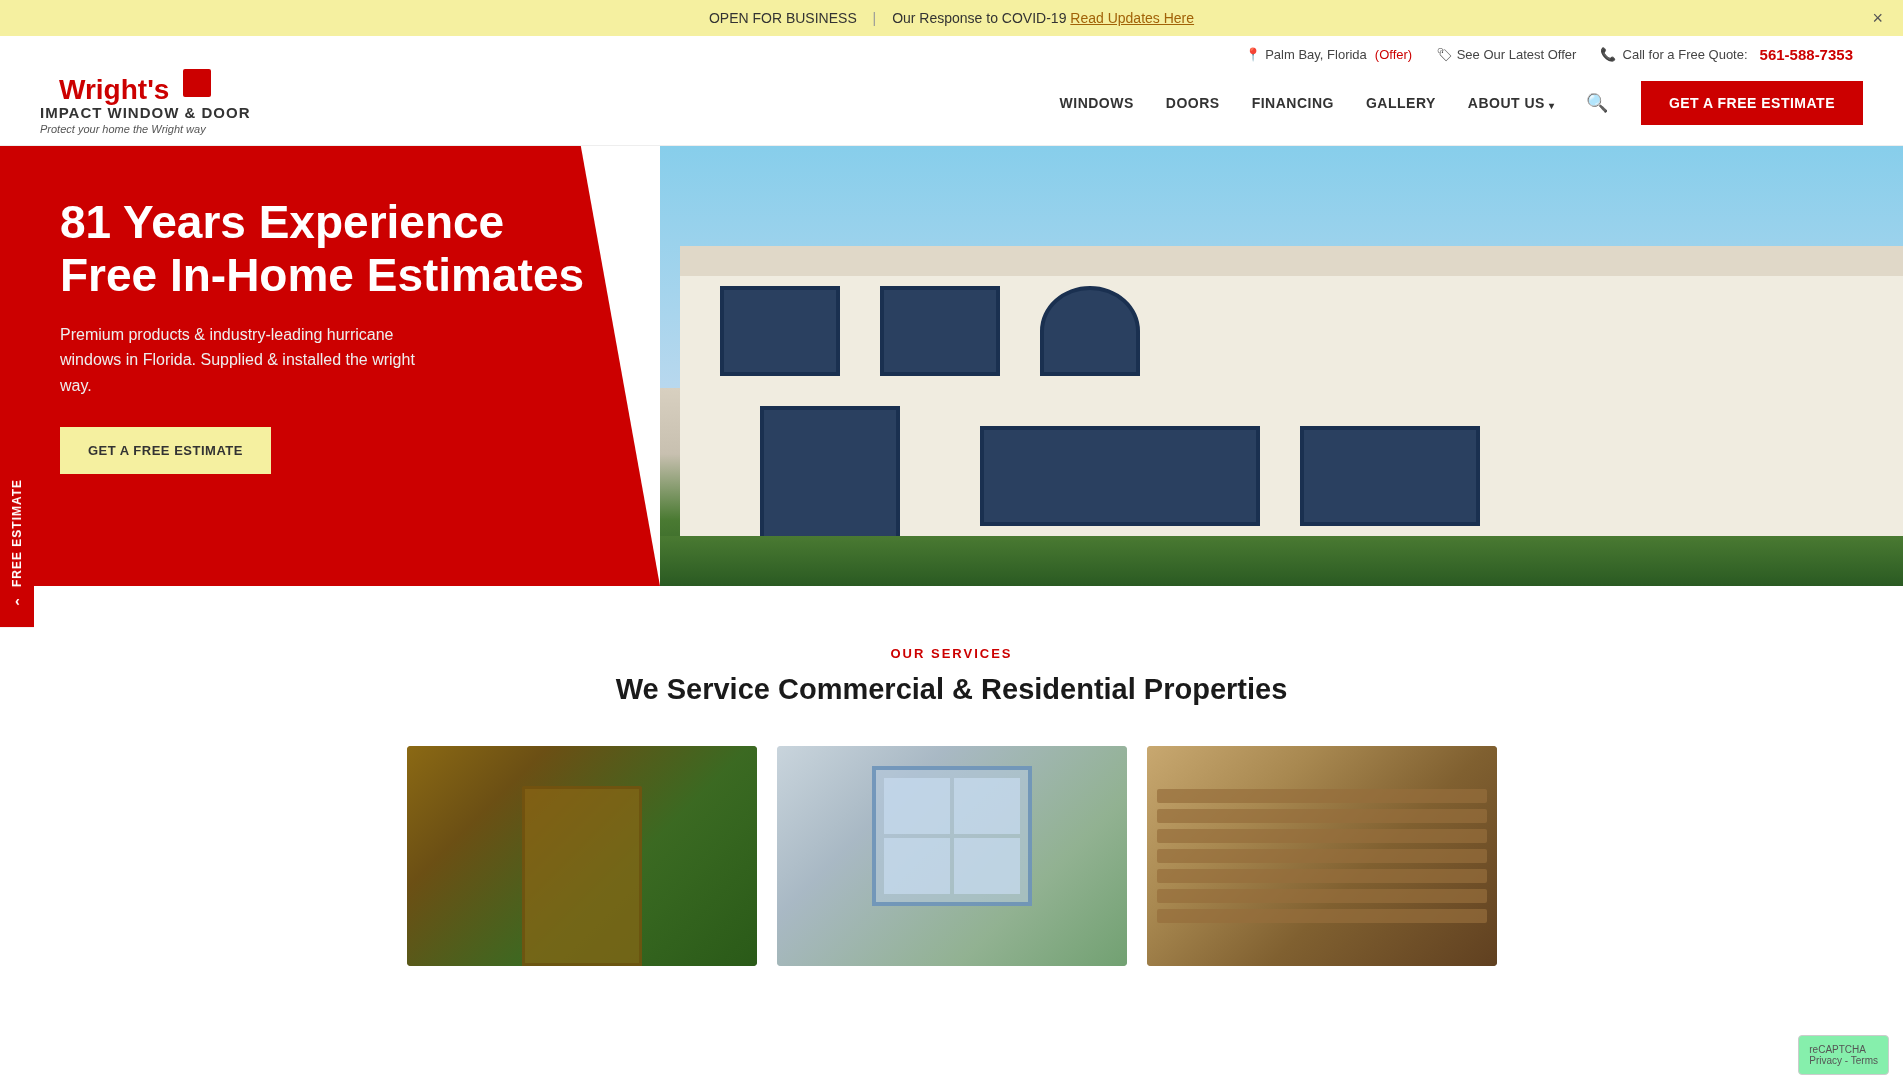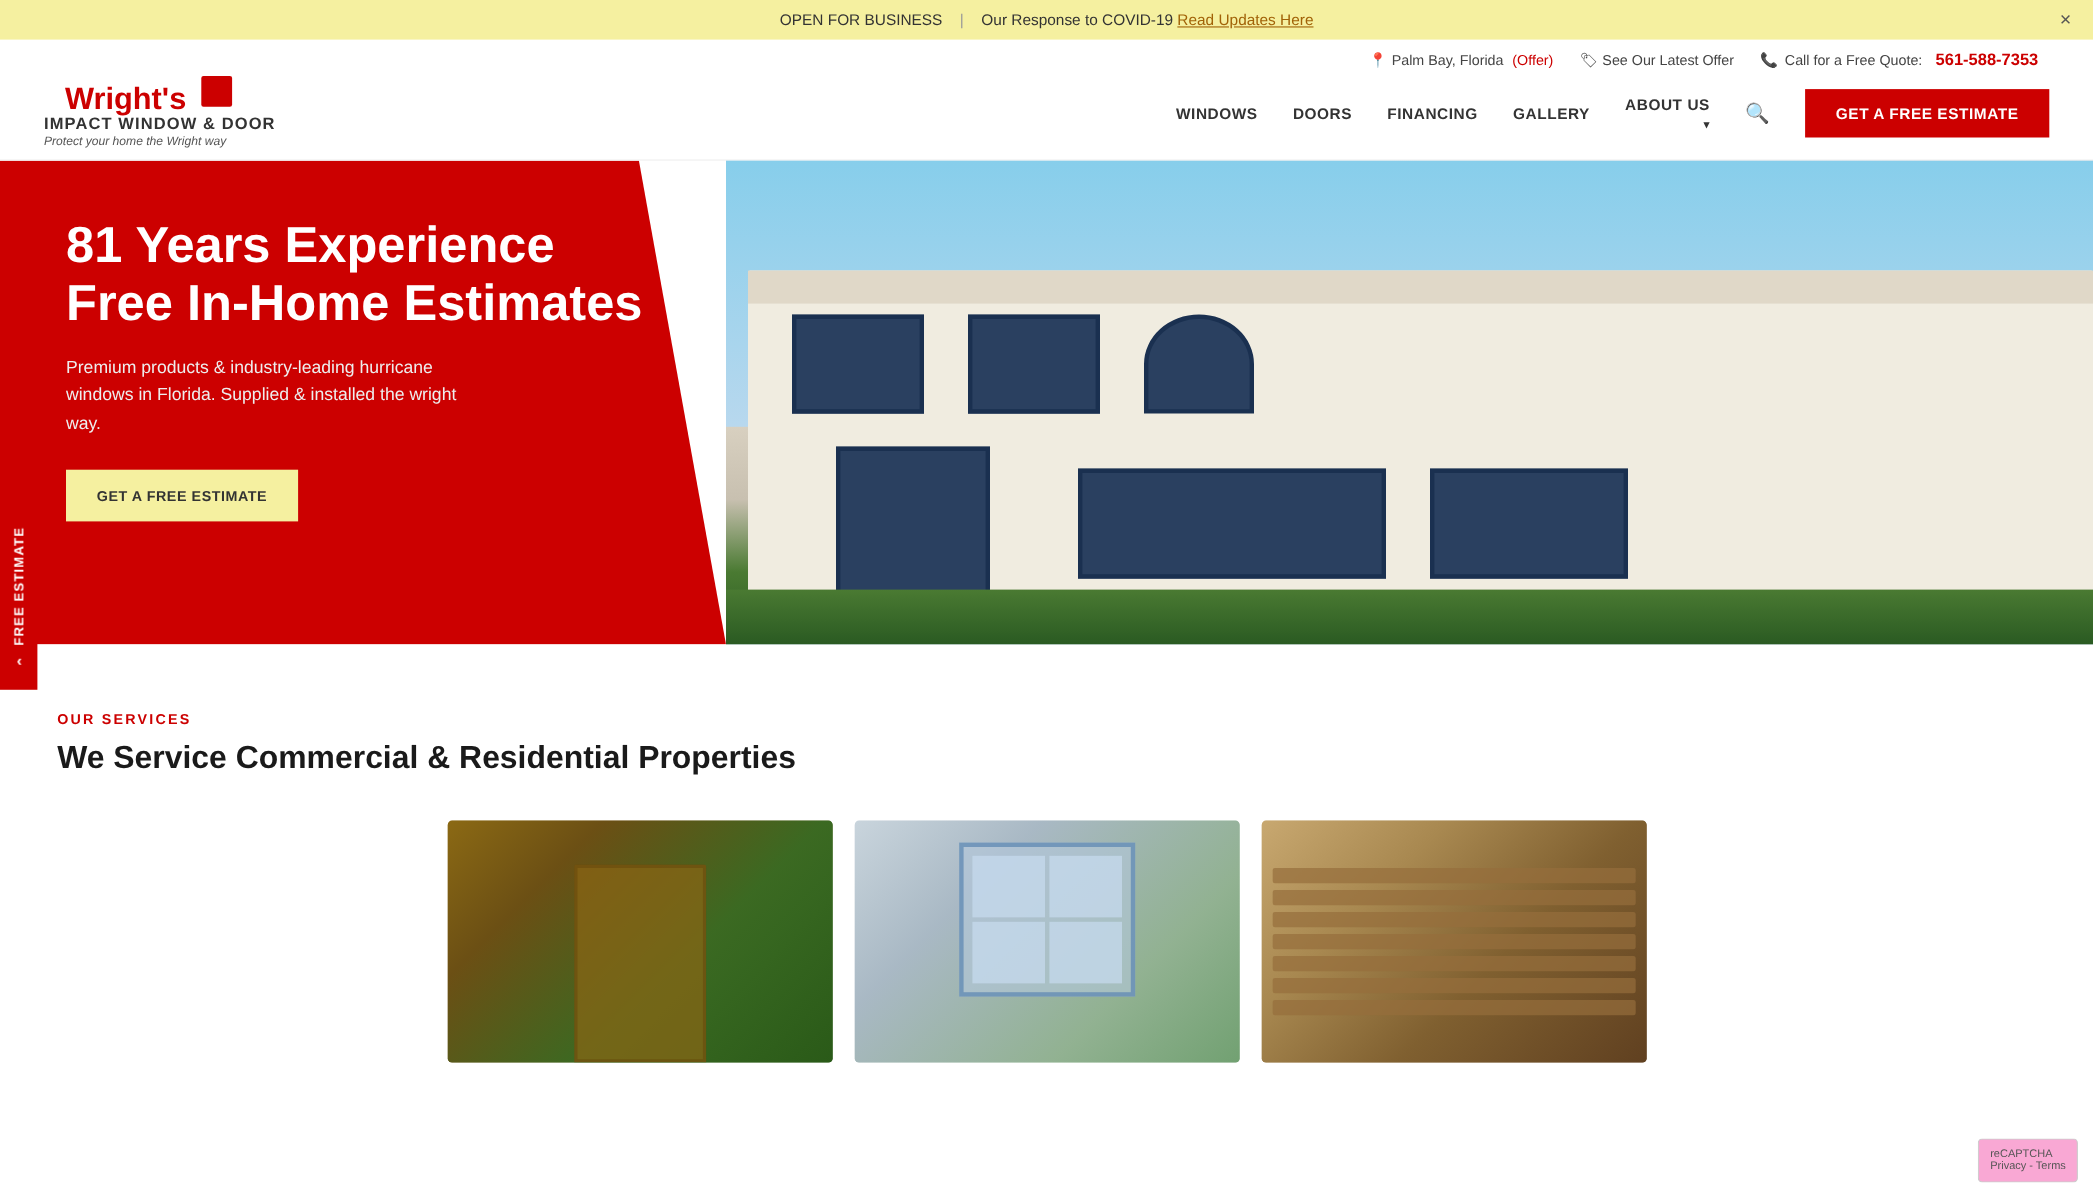--- a/index.html
+++ b/index.html
@@ -80,21 +80,21 @@
       gap: 32px;
     }
     .nav a {
       text-decoration: none;
       color: #333;
       font-size: 14px;
       font-weight: 600;
       letter-spacing: 0.5px;
       cursor: pointer;
     }
-    .nav .about-us { display: flex; align-items: flex-end; gap: 4px; flex-direction: column; }
+    .nav .about-us { display: flex; align-items: flex-end; gap: 4px; }
     .nav .dropdown-arrow { font-size: 10px; }
     .search-icon-btn {
       background: none;
       border: none;
       cursor: pointer;
       font-size: 18px;
       color: #333;
     }
     .cta-button {
       background: #cc0000;
@@ -190,21 +190,22 @@
       align-items: center;
       gap: 8px;
     }
     .side-tab-arrow {
       writing-mode: horizontal-tb;
       font-size: 14px;
     }
 
     
     .services-section {
-      padding: 60px 52px 30px;
+      padding: 60px 40px 30px;
+      text-align: center;
     }
     .services-label {
       color: #cc0000;
       font-size: 13px;
       font-weight: bold;
       letter-spacing: 2px;
       margin-bottom: 12px;
     }
     .services-title {
       font-size: 29px;
@@ -232,21 +233,21 @@
     }
     .service-card-3 {
       background: linear-gradient(135deg, #c8a870 0%, #a88850 30%, #806030 60%, #604020 100%);
     }
 
     
     .recaptcha-badge {
       position: fixed;
       bottom: 14px;
       right: 14px;
-      background: #f9a8d4;
+      background: #86efac;
       border: 1px solid #ccc;
       border-radius: 4px;
       padding: 8px 10px;
       font-size: 10px;
       color: #555;
       z-index: 999;
     }
   </style>
 </head>
 <body>

